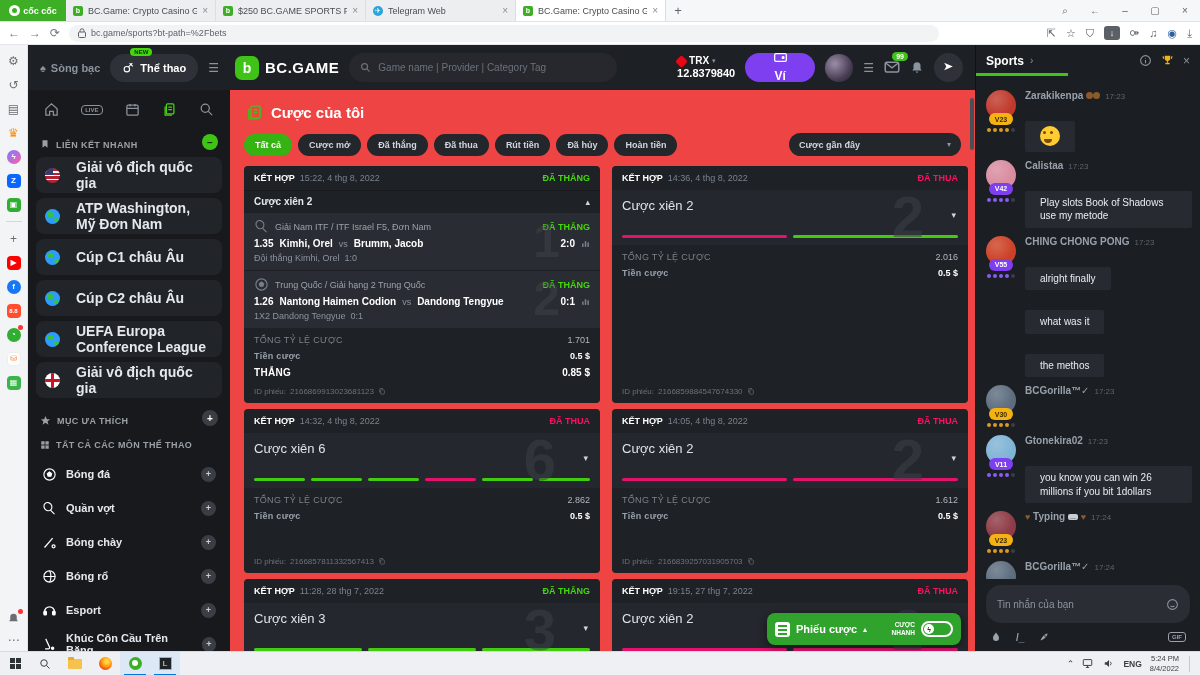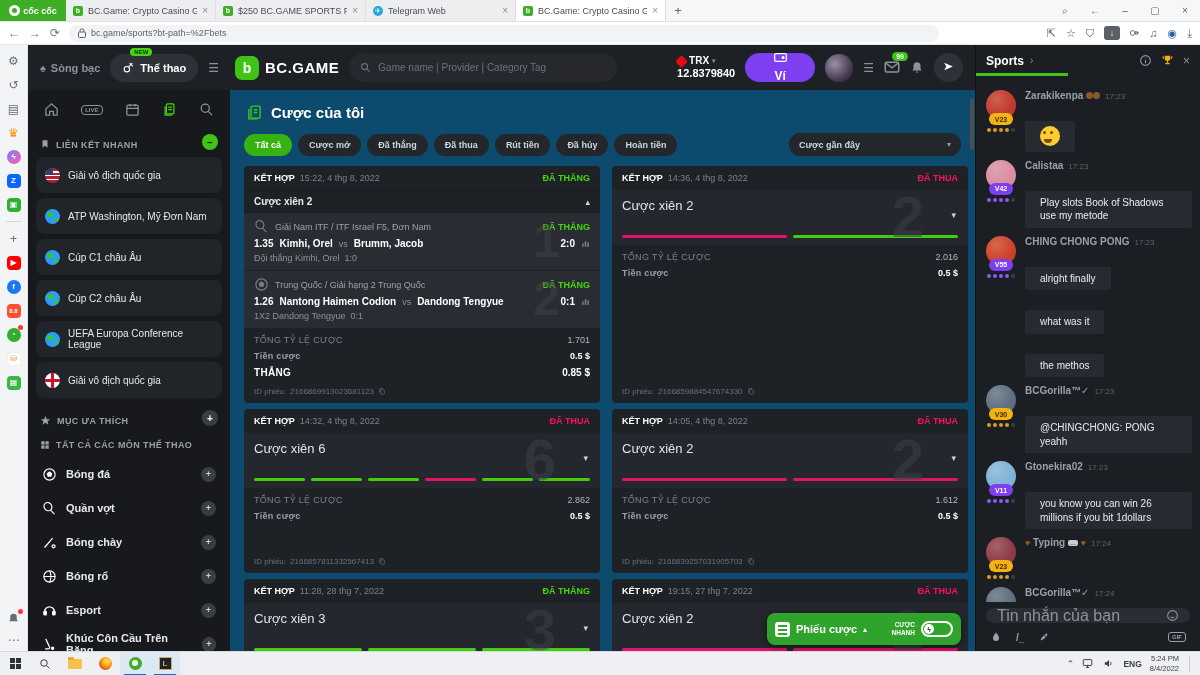--- a/index.html
+++ b/index.html
@@ -65,35 +65,35 @@
   #body-row{flex:1;display:flex;min-height:0;}
   
   #sidebar{width:202px;flex:none;padding:6px 8px;overflow:hidden;background:#17191c;}
   #side-icons{display:flex;justify-content:space-between;align-items:center;padding:6px 8px 10px;}
   .side-ic{color:#8b949e;display:flex;align-items:center;}
   .side-ic.active{color:#46d60e;}
   .live-chip{border:1px solid #8b949e;border-radius:4px;font-size:6px;font-weight:bold;color:#8b949e;padding:1px 3px;}
   .section-head{display:flex;align-items:flex-end;gap:6px;font-size:9px;font-weight:bold;color:#9aa0a6;letter-spacing:.4px;padding:7px 4px;}
   .section-head .circle-btn{margin-left:auto;width:16px;height:16px;border-radius:50%;background:#3a3e44;color:#fff;display:flex;align-items:center;justify-content:center;font-size:10px;}
   .circle-btn.green{background:#3fc317;color:#0c2a00;}
-  .ql-item{height:36px;background:#212428;border-radius:8px;display:flex;align-items:center;gap:8px;padding:0 9px;margin-bottom:5px;font-size:10px;font-weight:normal;color:#e5e9ee;}
+  .ql-item{height:36px;background:#212428;border-radius:8px;display:flex;align-items:center;gap:16px;padding:0 9px;margin-bottom:5px;font-size:14px;font-weight:bold;color:#e5e9ee;}
   .sport-row{height:34px;display:flex;align-items:center;gap:9px;padding:0 6px;font-size:11px;font-weight:bold;color:#e5e9ee;}
   .sport-row .circle-btn{margin-left:auto;width:15px;height:15px;border-radius:50%;background:#3a3e44;color:#c9ced4;display:flex;align-items:center;justify-content:center;font-size:9px;}
   .flag{width:15px;height:15px;border-radius:50%;flex:none;position:relative;overflow:hidden;}
   .flag.us{background:linear-gradient(#b22234 20%,#fff 20%,#fff 30%,#b22234 30%,#b22234 45%,#fff 45%,#fff 55%,#b22234 55%,#b22234 70%,#fff 70%,#fff 80%,#b22234 80%);}
   .flag.us::after{content:"";position:absolute;left:0;top:0;width:8px;height:7px;background:#3c3b6e;}
   .flag.eng{background:#fff;}
   .flag.eng::before{content:"";position:absolute;left:0;top:6px;width:15px;height:3px;background:#ce1124;}
   .flag.eng::after{content:"";position:absolute;left:6px;top:0;width:3px;height:15px;background:#ce1124;}
   .globe{width:15px;height:15px;border-radius:50%;flex:none;background:#2e9cff;position:relative;overflow:hidden;}
   .globe::after{content:"";position:absolute;left:2px;top:3px;width:7px;height:5px;background:#35c33f;border-radius:40% 60% 50% 50%;}
   .globe::before{content:"";position:absolute;right:1px;bottom:2px;width:5px;height:4px;background:#35c33f;border-radius:50%;}
 
   
-  #main{flex:1;position:relative;padding:12px 14px 4px;overflow:hidden;background:#0c4a6e;}
+  #main{flex:1;position:relative;padding:12px 14px 4px;overflow:hidden;background:#ef4444;}
   #main-title-row{display:flex;align-items:center;gap:8px;color:#fff;font-size:15px;font-weight:bold;padding:2px 2px 12px;}
   #filter-row{display:flex;align-items:center;gap:6px;}
   .fpill{height:22px;border-radius:11px;background:#23262b;color:#cfd6dd;font-size:9px;font-weight:bold;display:flex;align-items:center;padding:0 11px;white-space:nowrap;}
   .fpill.active{background:#36b212;color:#fff;}
   #sort-dd{margin-left:auto;width:172px;height:23px;background:#23262b;border-radius:12px;display:flex;align-items:center;padding:0 10px;font-size:9px;font-weight:bold;color:#cfd6dd;}
   #sort-dd .car{margin-left:auto;color:#8b949e;font-size:8px;}
   #cards{margin-top:10px;display:grid;grid-template-columns:356px 356px;grid-template-rows:237px 164px 160px;gap:6px 12px;}
   .card{background:#1e2126;border-radius:4px;display:flex;flex-direction:column;overflow:hidden;position:relative;}
   .card-head{height:24px;display:flex;align-items:center;padding:0 10px;gap:5px;flex:none;}
   .ch-type{font-size:9px;font-weight:bold;color:#fff;}
@@ -160,21 +160,21 @@
   .bubble{display:inline-block;background:#272b31;border-radius:2px;padding:5px 15px;font-size:10px;color:#e8ecf0;margin-top:20px;max-width:168px;line-height:1.35;}
   .bubble .mention{color:#46d60e;}
   .face{display:inline-block;width:16px;height:16px;border-radius:50%;background:#ffcc33;position:relative;vertical-align:-3px;}
   .face::before{content:"";position:absolute;left:3px;top:5px;width:3px;height:3px;border-radius:50%;background:#7a4b00;box-shadow:7px 0 0 #7a4b00;}
   .face::after{content:"";position:absolute;left:4px;bottom:3px;width:8px;height:4px;border-radius:0 0 8px 8px;background:#7a4b00;}
   .face.big{width:20px;height:20px;}
   .heart{color:#8b5a2b;font-size:9px;}
   .chip{display:inline-block;background:#c9ced4;color:#43474e;border-radius:2px;font-size:6px;padding:0 2px;vertical-align:1px;}
   .snail{display:inline-block;width:7px;height:7px;border-radius:50%;background:#8b5a2b;vertical-align:0;}
   #chat-input-zone{flex:none;padding:6px 10px 6px;}
-  #chat-input{height:15px;background:#2a2e34;border-radius:15px;display:flex;align-items:center;padding:0 11px;font-size:16px;color:#8b939d;}
+  #chat-input{height:38px;background:#2a2e34;border-radius:15px;display:flex;align-items:center;padding:0 11px;font-size:10px;color:#8b939d;}
   #chat-input .smile{margin-left:auto;color:#8b939d;}
   #chat-tools{display:flex;align-items:center;gap:14px;padding:8px 4px 2px;color:#9aa2ac;}
   .gif-box{margin-left:auto;border:1px solid #9aa2ac;border-radius:3px;font-size:6px;font-weight:bold;padding:1px 3px;color:#9aa2ac;}
 
   
   #taskbar{position:absolute;left:0;top:651px;width:1200px;height:24px;background:#eef0f3;border-top:1px solid #d8dade;display:flex;align-items:center;}
   .tb-ic{width:30px;height:24px;display:flex;align-items:center;justify-content:center;position:relative;font-size:12px;color:#3c4045;}
   .tb-ic.app-active{background:#dce8f5;}
   .tb-ic.app-active::after{content:"";position:absolute;left:4px;bottom:0;right:4px;height:2px;background:#0078d7;}
   .win-logo{display:grid;grid-template-columns:5px 5px;grid-template-rows:5px 5px;gap:1px;}
@@ -902,21 +902,20 @@
                 <i class="f"></i>
                 <i class="f"></i>
                 <i></i>
               </span>
             </div>
             <div class="msg-col">
               <div class="msg-name">
                 <span>BCGorilla™✓</span>
                 <span class="msg-time">17:23</span>
               </div>
-              <div><span class="bubble">@CHINGCHONG: PONG yeahh</span></div>
             </div>
           </div>
           <div class="msg">
             <div class="av-col">
               <div class="av" style="background:radial-gradient(circle at 35% 30%, #fff3, transparent 60%),#7fb3d5;"></div>
               <span class="vbadge purple">V11</span>
               <span class="dots purple">
                 <i class="f"></i>
                 <i class="f"></i>
                 <i class="f"></i>

